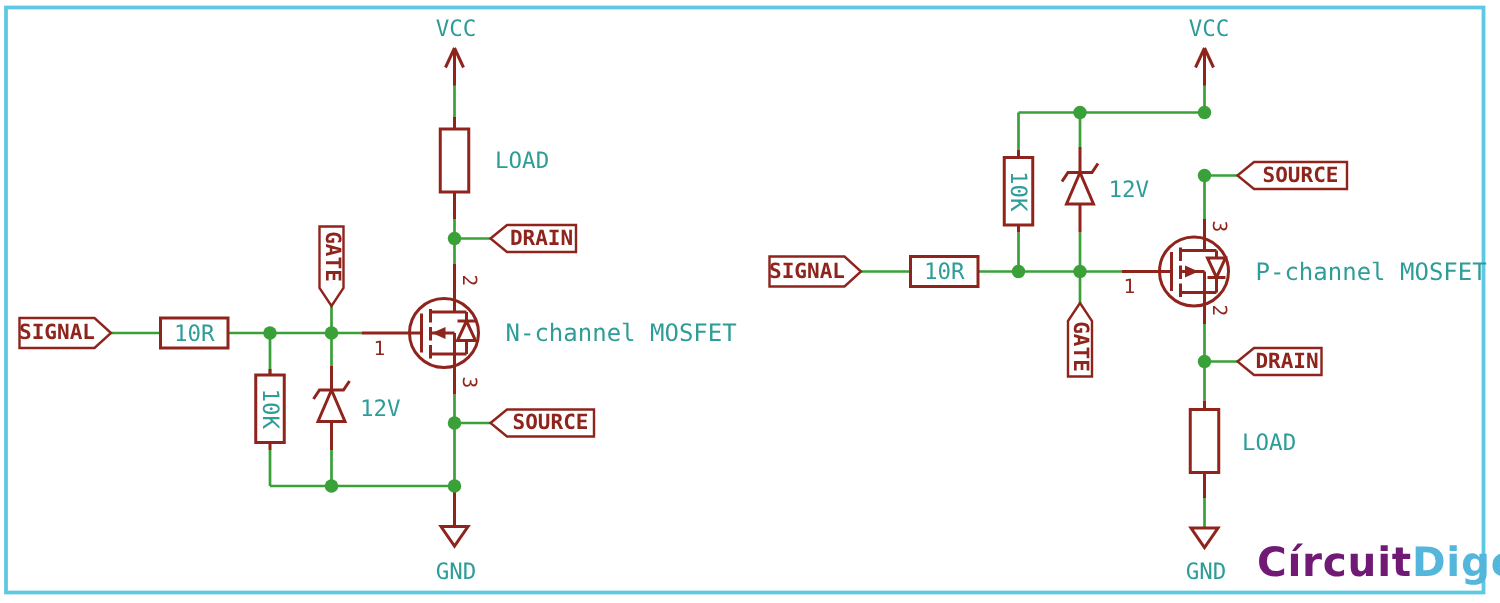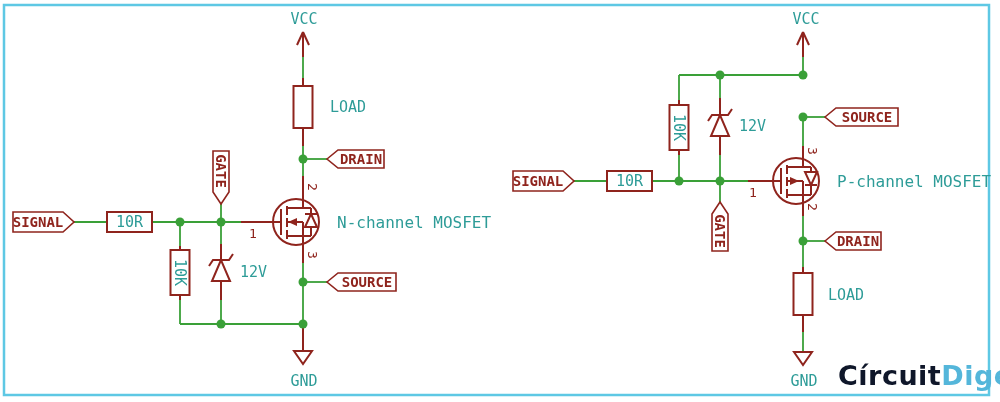--- a/index.html
+++ b/index.html
@@ -12,21 +12,21 @@
   .lbl-flag{fill:#8f241d;font-size:14px;font-weight:bold;}
   .lbl-pin{fill:#8f241d;font-size:13px;}
   .wire{stroke:#3aa038;stroke-width:1.8;fill:none;}
   .cmp{stroke:#8f241d;stroke-width:2;fill:none;}
   .cmpfill{stroke:#8f241d;stroke-width:2;fill:#ffffff;}
   .flag{stroke:#8f241d;stroke-width:1.6;fill:#ffffff;}
   .dot{fill:#3aa038;stroke:none;}
   .arrowfill{fill:#8f241d;stroke:none;}
   .logo{position:absolute;left:838px;top:360px;font-family:"DejaVu Sans",sans-serif;
         font-size:27px;font-weight:bold;letter-spacing:0.5px;white-space:nowrap;}
-  .logo .p1{color:#0f172a;}
+  .logo .p1{color:#701a75;}
   .logo .p2{color:#54b6da;font-weight:600;}
 </style>
 </head>
 <body>
 
 <div class="canvas">
 <svg width="1000" height="402" viewBox="0 0 1000 402">
 
   <rect x="4" y="5" width="985" height="390" fill="none" stroke="#5ec8e4" stroke-width="2.5"></rect>
 

